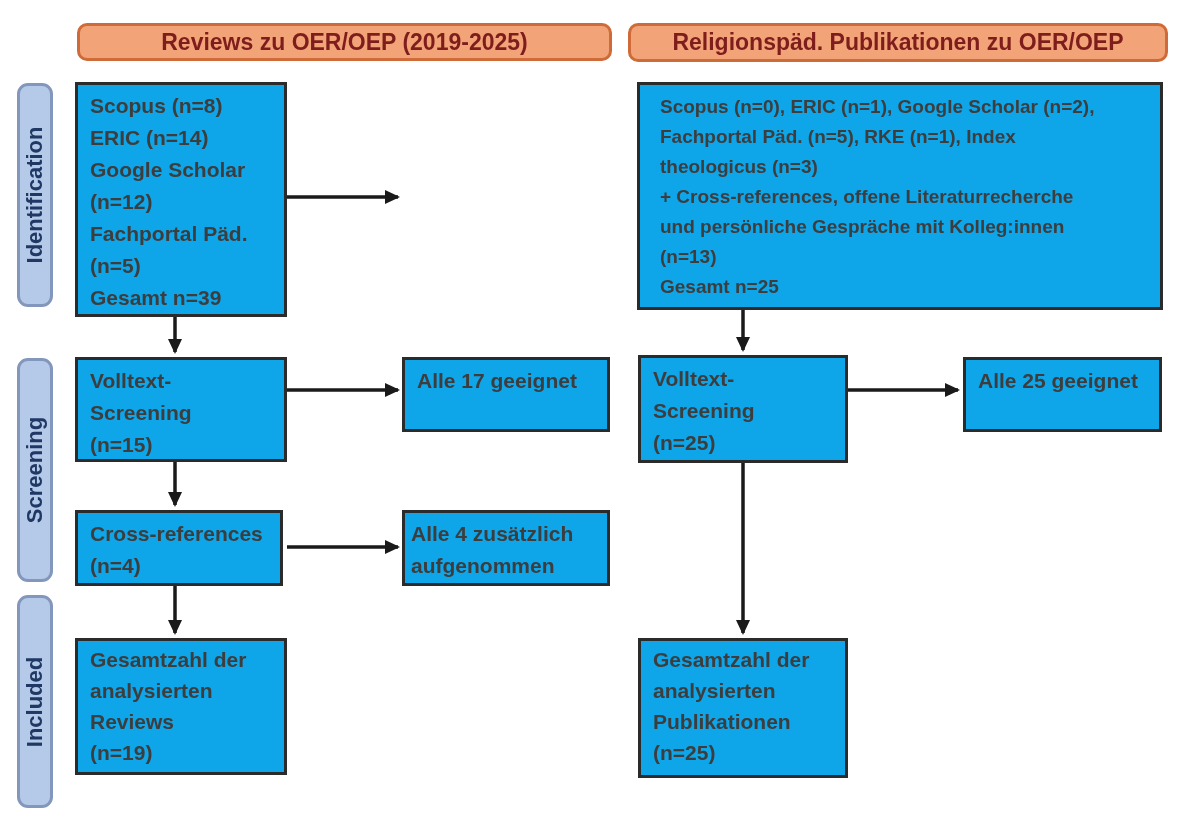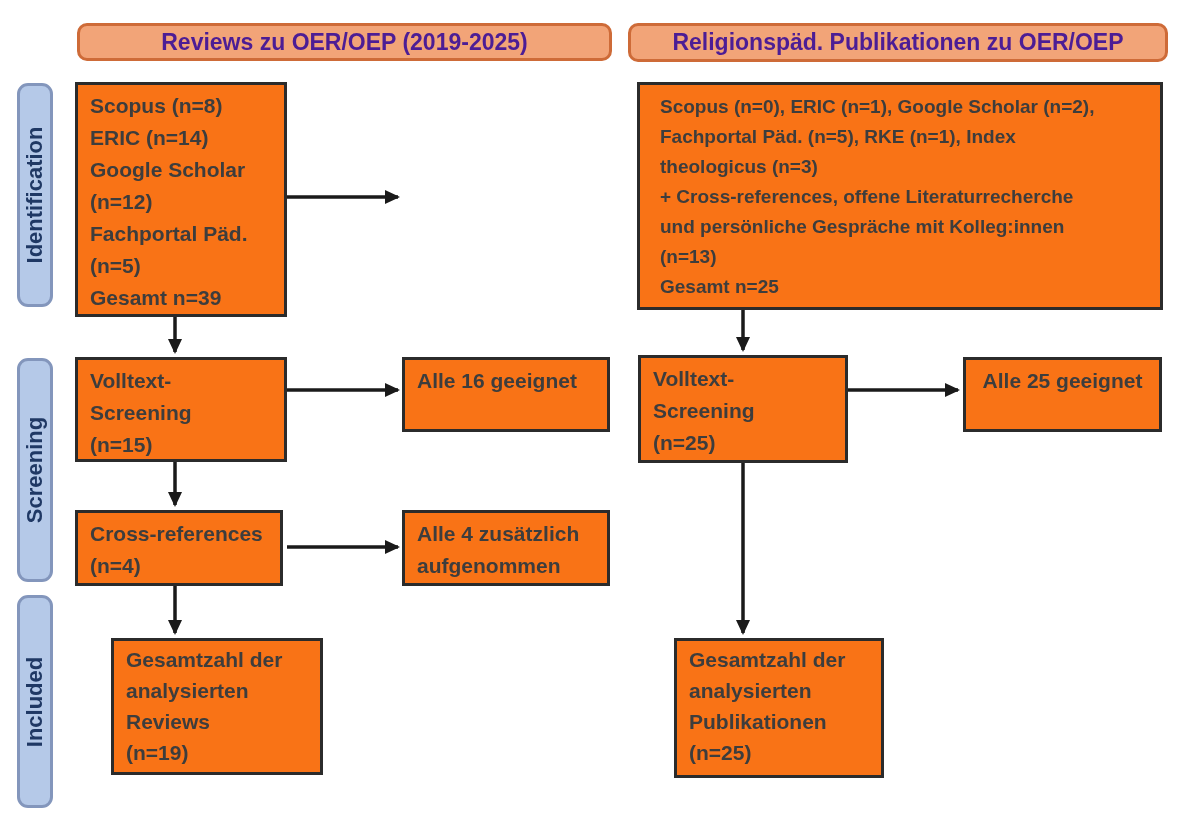--- a/index.html
+++ b/index.html
@@ -9,21 +9,21 @@
     background:#ffffff;
     font-family:"Liberation Sans", sans-serif;
     overflow:hidden;
   }
   .hdr{
     position:absolute;
     box-sizing:border-box;
     background:#F2A478;
     border:3px solid #CE6B38;
     border-radius:10px;
-    color:#4c1d95;
+    color:#7f1d1d;
     font-size:23px;
     font-weight:bold;
     text-align:center;
     display:flex;align-items:center;justify-content:center;
   }
   .stagebar{
     position:absolute;
     box-sizing:border-box;
     background:#B5C9E8;
     border:3px solid #8396BC;
@@ -34,38 +34,37 @@
     left:50%;top:50%;
     transform:translate(-50%,-50%) rotate(-90deg);
     white-space:nowrap;
     color:#1F3864;
     font-size:22px;
     font-weight:bold;
   }
   .fbox{
     position:absolute;
     box-sizing:border-box;
-    background:#f97316;
+    background:#0ea5e9;
     border:3px solid #2B2B2B;
     color:#3D3D3D;
     font-size:21px;
     font-weight:bold;
     line-height:32px;
     padding:5px 12px;
     white-space:pre-line;
   }
   .fbox.dense{
     font-size:19px;
     line-height:30px;
     padding:7px 20px;
   }
   .fbox.tight{
     line-height:31px;
     padding:3px 12px;
-    margin-left:36px;
   }
   #arrows{
     position:absolute;left:0;top:0;
     pointer-events:none;
   }
   #arrows line{stroke:#1A1A1A;stroke-width:3.5;}
 </style>
 </head>
 <body>
 
@@ -90,46 +89,46 @@
 (n=12)
 Fachportal Päd.
 (n=5)
 Gesamt n=39</div>
 
 
   <div class="fbox" style="left:75px;top:357px;width:212px;height:105px;">Volltext-
 Screening
 (n=15)</div>
 
-  <div class="fbox" style="left:402px;top:357px;width:208px;height:75px;">Alle 16 geeignet</div>
+  <div class="fbox" style="left:402px;top:357px;width:208px;height:75px;">Alle 17 geeignet</div>
 
   <div class="fbox" style="left:75px;top:510px;width:208px;height:76px;">Cross-references
 (n=4)</div>
 
-  <div class="fbox" style="left:402px;top:510px;width:208px;height:76px;">Alle 4 zusätzlich
+  <div class="fbox" style="left:402px;top:510px;width:208px;height:76px;padding-left:6px;">Alle 4 zusätzlich
 aufgenommen</div>
 
   <div class="fbox tight" style="left:75px;top:638px;width:212px;height:137px;">Gesamtzahl der
 analysierten
 Reviews
 (n=19)</div>
 
   <div class="fbox dense" style="left:637px;top:82px;width:526px;height:228px;">Scopus (n=0), ERIC (n=1), Google Scholar (n=2),
 Fachportal Päd. (n=5), RKE (n=1), Index
 theologicus (n=3)
 + Cross-references, offene Literaturrecherche
 und persönliche Gespräche mit Kolleg:innen
 (n=13)
 Gesamt n=25</div>
 
   <div class="fbox" style="left:638px;top:355px;width:210px;height:108px;">Volltext-
 Screening
 (n=25)</div>
 
-  <div class="fbox" style="left:963px;top:357px;width:199px;height:75px;text-align:center;">Alle 25 geeignet</div>
+  <div class="fbox" style="left:963px;top:357px;width:199px;height:75px;">Alle 25 geeignet</div>
 
   <div class="fbox tight" style="left:638px;top:638px;width:210px;height:140px;">Gesamtzahl der
 analysierten
 Publikationen
 (n=25)</div>
 
   <svg id="arrows" width="1182" height="820" viewBox="0 0 1182 820">
     <defs>
       <marker id="ah" markerUnits="userSpaceOnUse" markerWidth="16" markerHeight="14" refX="13" refY="7" orient="auto">
         <path d="M0,0 L15,7 L0,14 Z" fill="#1A1A1A"></path>

